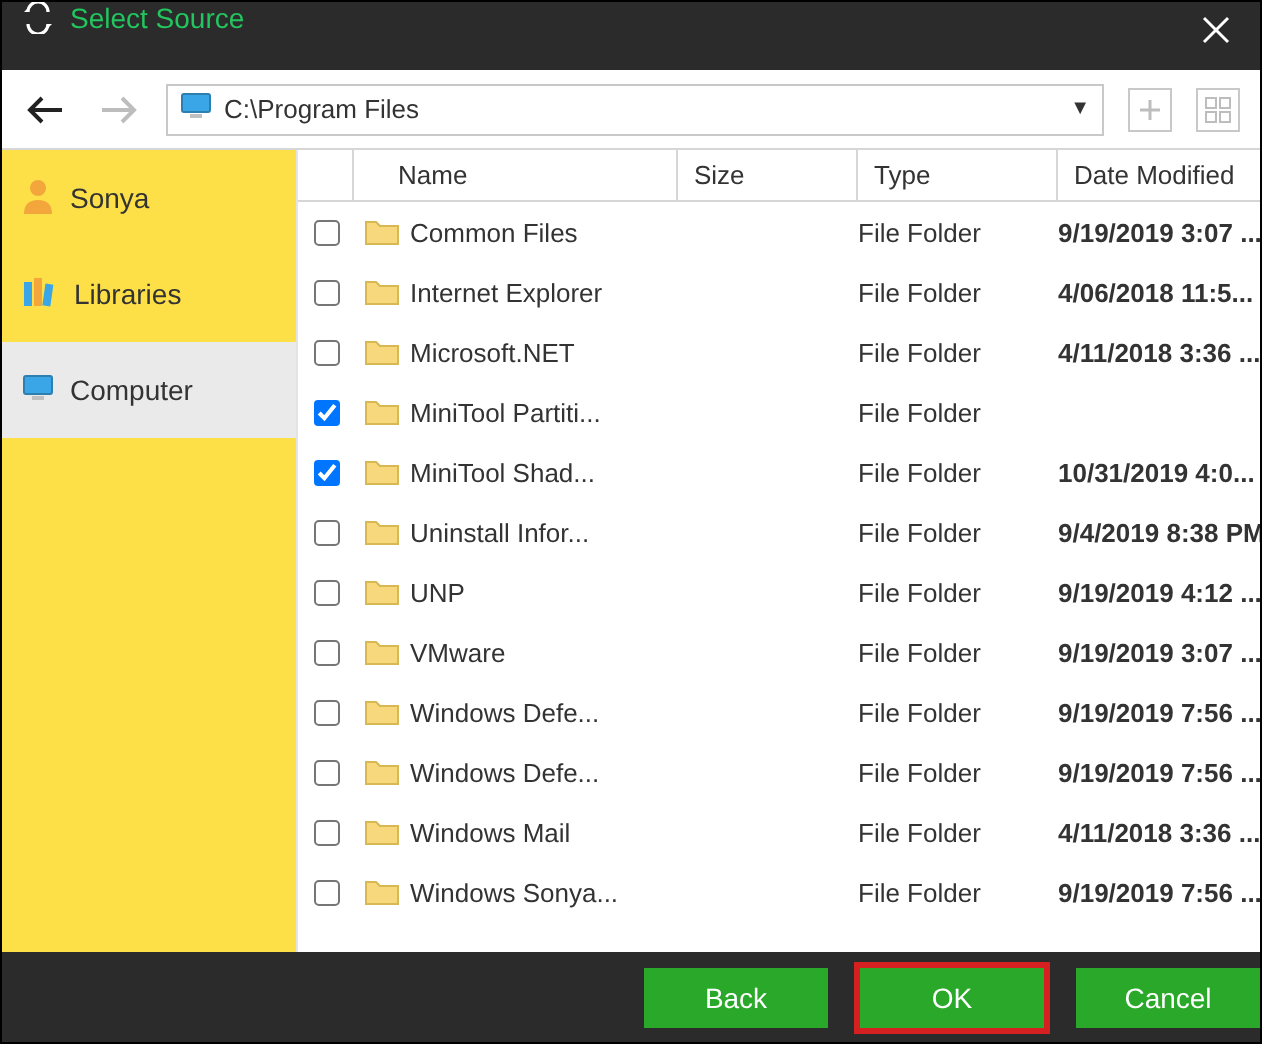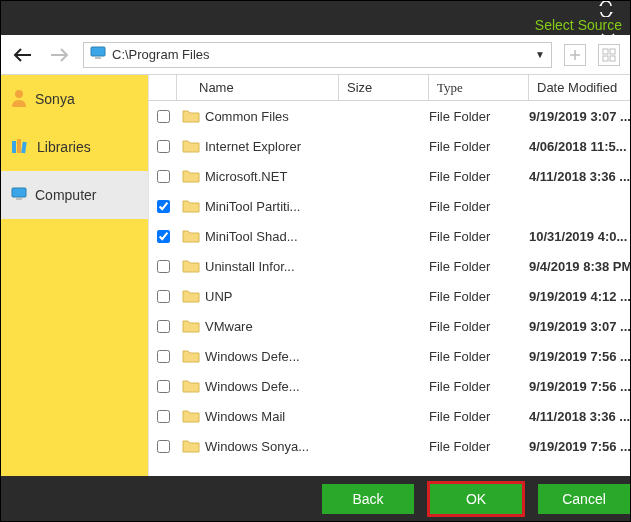--- a/index.html
+++ b/index.html
@@ -1,39 +1,39 @@
 <!DOCTYPE html>
 <html><head>
 <meta charset="utf-8">
 <style>
 * { box-sizing: border-box; margin: 0; padding: 0; font-family: "Segoe UI", Arial, sans-serif; }
 body { background: #1a1a1a; width: 631px; height: 522px; overflow: hidden; }
 .window { width: 631px; height: 522px; background: #fff; border: 1px solid #000; display: flex; flex-direction: column; }
-.titlebar { background: #2b2b2b; color: #84cc16; height: 34px; display: flex; align-items: flex-end; padding: 0 8px 0 10px; font-size: 14px; flex-direction: column; }
+.titlebar { background: #2b2b2b; color: #22c55e; height: 34px; display: flex; align-items: flex-start; padding: 0 8px 0 10px; font-size: 14px; }
 .titlebar .logo { width: 16px; height: 16px; margin-right: 8px; display:flex; align-items:center; justify-content:center; }
 .titlebar .spacer { flex: 1; }
 .titlebar .close { width: 28px; height: 28px; display:flex; align-items:center; justify-content:center; cursor: pointer; }
 .toolbar { height: 40px; display: flex; align-items: center; border-bottom: 1px solid #d6d6d6; padding: 16px 10px; gap: 12px; }
 .nav-btn { width: 24px; height: 24px; display:flex; align-items:center; justify-content:center; font-size: 20px; color: #222; }
 .nav-btn.disabled { color: #b8b8b8; }
 .pathbox { flex: 1; height: 26px; border: 1px solid #c8c8c8; display: flex; align-items: center; padding: 0 6px; gap: 6px; font-size: 13px; color: #333; }
 .pathbox .drop { margin-left: auto; font-size: 10px; color: #333; }
 .tool-icon { width: 22px; height: 22px; border: 1px solid #c8c8c8; display:flex; align-items:center; justify-content:center; color: #bdbdbd; font-size: 12px; }
 .body { flex: 1; display: flex; min-height: 0; }
 .sidebar { width: 148px; background: #fde047; border-right: 1px solid #e3e3e3; }
 .sidebar .item { height: 48px; display: flex; align-items: center; padding-left: 10px; gap: 8px; font-size: 14px; color: #333; cursor: pointer; }
 .sidebar .item.selected { background: #eaeaea; }
 .main { flex: 1; display: flex; position: relative; min-width: 0; }
 .filelist { flex: 1; overflow-y: auto; }
 .headers { display:flex; height: 26px; border-bottom: 1px solid #d6d6d6; font-size: 13px; color: #333; background: #fff; position: sticky; top: 0; }
 .th { border-right: 1px solid #d6d6d6; display:flex; align-items:center; padding-left: 8px; }
 .th.check { width: 28px; padding:0; }
 .th.name { width: 162px; padding-left: 22px; }
 .th.size { width: 90px; }
-.th.type { width: 100px; font-family: Liberation Serif, serif; }
+.th.type { width: 100px; }
 .th.date { flex: 1; border-right: none; }
 .row { display:flex; height: 30px; font-size: 13px; color: #333; }
 .row .cell { display:flex; align-items:center; overflow:hidden; white-space:nowrap; text-overflow: ellipsis; }
 .row .check { width: 28px; justify-content:center; }
 .row .foldicon { width: 28px; display:flex; justify-content:center; }
 .row .name { width: 134px; padding-right:6px; overflow:hidden; text-overflow:ellipsis; }
 .row .size { width: 90px; }
 .row .type { width: 100px; }
 .row .date { flex:1; padding-right: 6px; overflow:hidden; text-overflow:ellipsis;font-weight:bold; }
 input[type=checkbox] { width:13px; height:13px; }

